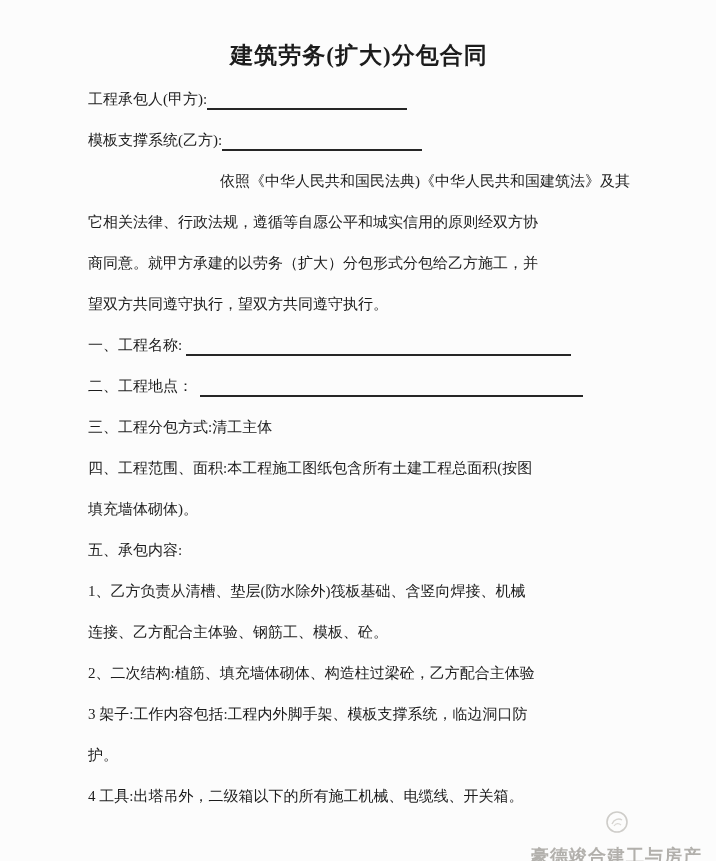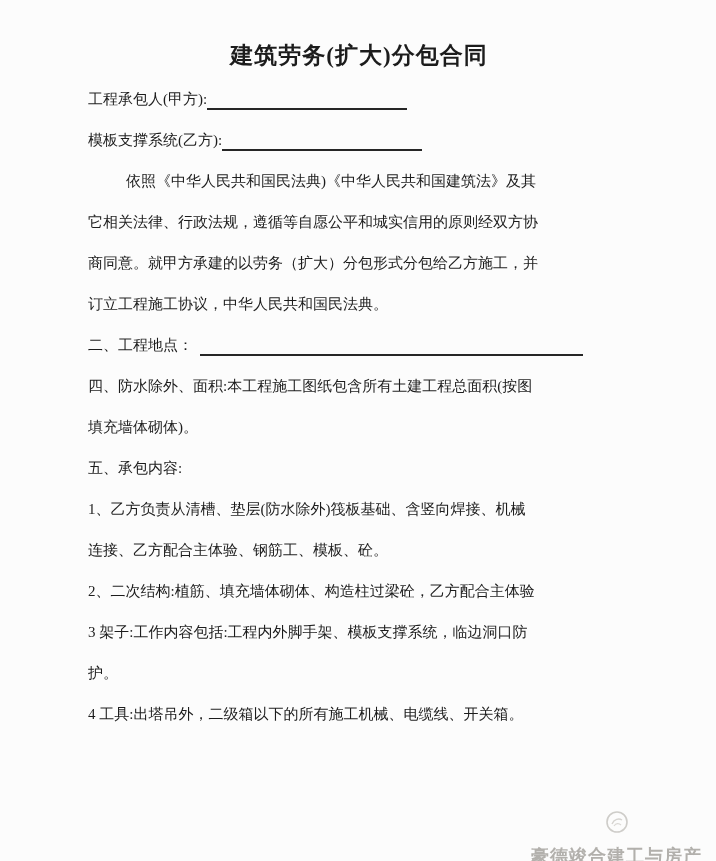--- a/index.html
+++ b/index.html
@@ -23,21 +23,21 @@
     text-align: center;
     letter-spacing: 1px;
     white-space: nowrap;
   }
   .line {
     height: 41px;
     line-height: 41px;
     font-size: 15px;
     white-space: nowrap;
   }
-  .indent { padding-left: 38px; }
+  .indent { padding-left: 38px; text-align: right; }
   .blank {
     display: inline-block;
     border-bottom: 2px solid #262626;
     height: 26px;
     vertical-align: -6px;
   }
   .blank-party { width: 200px; }
   .blank-name { width: 385px; margin-left: 4px; }
   .blank-loc  { width: 383px; margin-left: 7px; }
   .watermark {
@@ -67,29 +67,33 @@
     <span>工程承包人(甲方):</span><span class="blank blank-party"></span>
   </div>
 
   <div class="line">
     <span>模板支撑系统(乙方):</span><span class="blank blank-party"></span>
   </div>
 
   <div class="line indent">依照《中华人民共和国民法典)《中华人民共和国建筑法》及其</div>
   <div class="line">它相关法律、行政法规，遵循等自愿公平和城实信用的原则经双方协</div>
   <div class="line">商同意。就甲方承建的以劳务（扩大）分包形式分包给乙方施工，并</div>
-  <div class="line">订立工程施工协议，中华人民共和国民法典。</div>
+  <div class="line">望双方共同遵守执行，望双方共同遵守执行。</div>
 
+  <div class="line">
+    <span>一、工程名称:</span><span class="blank blank-name"></span>
+  </div>
 
   <div class="line">
     <span>二、工程地点：</span><span class="blank blank-loc"></span>
   </div>
 
+  <div class="line">三、工程分包方式:清工主体</div>
 
-  <div class="line">四、防水除外、面积:本工程施工图纸包含所有土建工程总面积(按图</div>
+  <div class="line">四、工程范围、面积:本工程施工图纸包含所有土建工程总面积(按图</div>
   <div class="line">填充墙体砌体)。</div>
 
   <div class="line">五、承包内容:</div>
 
   <div class="line">1、乙方负责从清槽、垫层(防水除外)筏板基础、含竖向焊接、机械</div>
   <div class="line">连接、乙方配合主体验、钢筋工、模板、砼。</div>
 
   <div class="line">2、二次结构:植筋、填充墙体砌体、构造柱过梁砼，乙方配合主体验</div>
 
   <div class="line">3 架子:工作内容包括:工程内外脚手架、模板支撑系统，临边洞口防</div>

